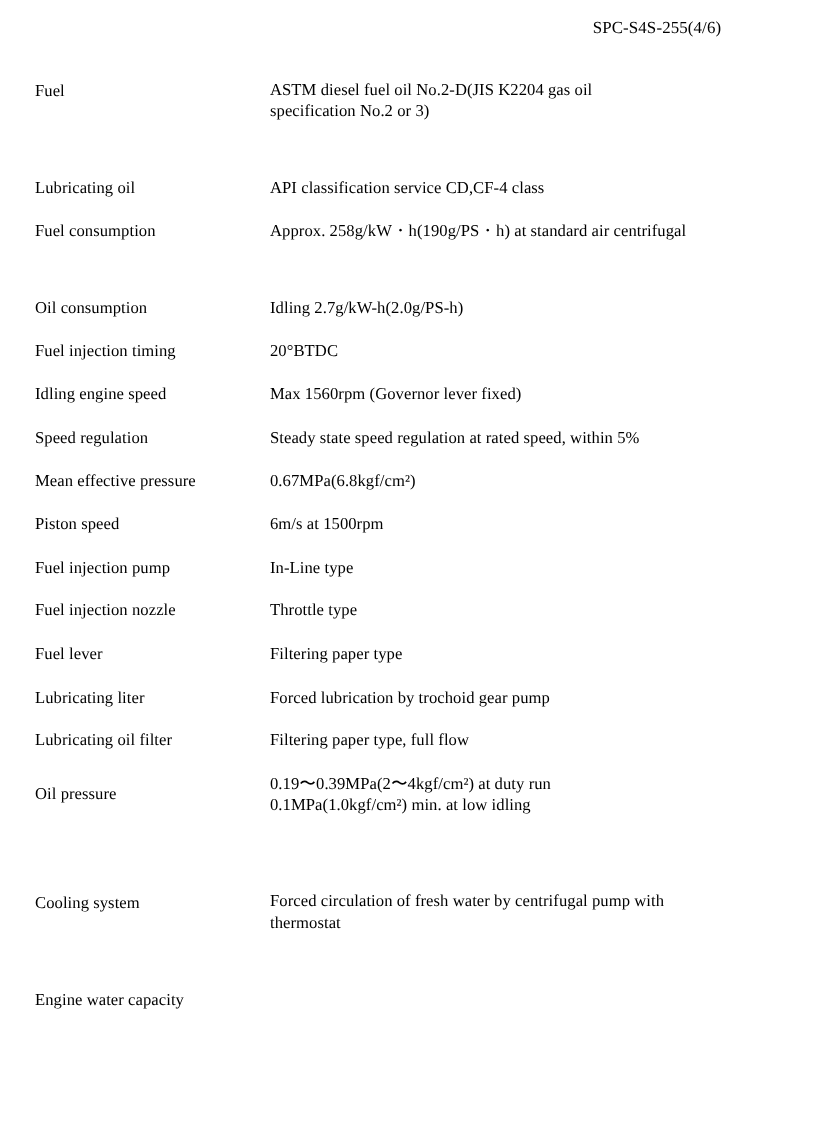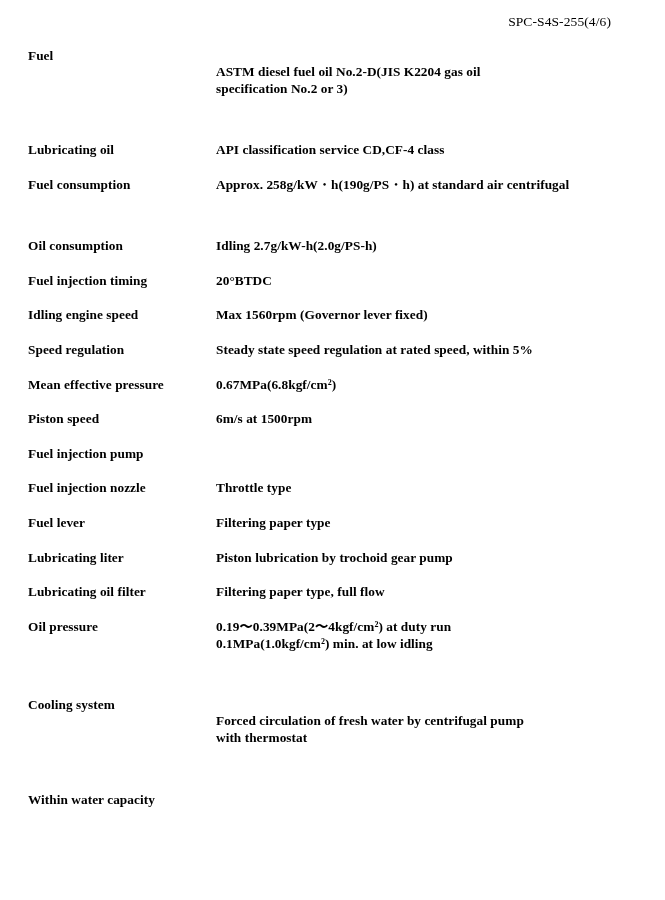--- a/index.html
+++ b/index.html
@@ -13,43 +13,41 @@
     position: relative;
     font-family: "Liberation Serif", "DejaVu Serif", serif;
     color: #000000;
     -webkit-font-smoothing: antialiased;
   }
   .page {
     position: relative;
     width: 599px;
     height: 900px;
     overflow: hidden;
-    padding-left: 34px;
   }
   .doc-header {
     position: absolute;
     top: 14px;
     right: 22px;
     font-size: 13.5px;
     line-height: 16px;
     letter-spacing: 0.1px;
     white-space: nowrap;
   }
   .spec-list {
     position: absolute;
     top: 47px;
     left: 0;
     width: 665px;
   }
   .spec-row {
     position: relative;
     display: flex;
-    align-items: flex-start;
+    align-items: center;
     margin-bottom: 17.4px;
-    font-weight: bold;
   }
   .spec-row.gap-after {
     margin-bottom: 44px;
   }
   .spec-label {
     flex: 0 0 216px;
     padding-left: 28px;
     box-sizing: border-box;
     font-size: 13.3px;
     line-height: 17.2px;
@@ -108,44 +106,45 @@
       <div class="spec-row">
         <div class="spec-label">Mean effective pressure</div>
         <div class="spec-value">0.67MPa(6.8kgf/cm²)</div>
       </div>
       <div class="spec-row">
         <div class="spec-label">Piston speed</div>
         <div class="spec-value">6m/s at 1500rpm</div>
       </div>
       <div class="spec-row">
         <div class="spec-label">Fuel injection pump</div>
+        <div class="spec-value">In-Line type</div>
       </div>
       <div class="spec-row">
         <div class="spec-label">Fuel injection nozzle</div>
         <div class="spec-value">Throttle type</div>
       </div>
       <div class="spec-row">
         <div class="spec-label">Fuel lever</div>
         <div class="spec-value">Filtering paper type</div>
       </div>
       <div class="spec-row">
         <div class="spec-label">Lubricating liter</div>
-        <div class="spec-value">Piston lubrication by trochoid gear pump</div>
+        <div class="spec-value">Forced lubrication by trochoid gear pump</div>
       </div>
       <div class="spec-row">
         <div class="spec-label">Lubricating oil filter</div>
         <div class="spec-value">Filtering paper type, full flow</div>
       </div>
       <div class="spec-row gap-after">
         <div class="spec-label">Oil pressure</div>
         <div class="spec-value">0.19〜0.39MPa(2〜4kgf/cm²) at duty run
 0.1MPa(1.0kgf/cm²) min. at low idling</div>
       </div>
       <div class="spec-row gap-after">
         <div class="spec-label">Cooling system</div>
         <div class="spec-value wrapmax">Forced circulation of fresh water by centrifugal pump with thermostat</div>
       </div>
       <div class="spec-row">
-        <div class="spec-label">Within water capacity</div>
+        <div class="spec-label">Engine water capacity</div>
       </div>
     </div>
 
 </div>
 
 </body></html>

